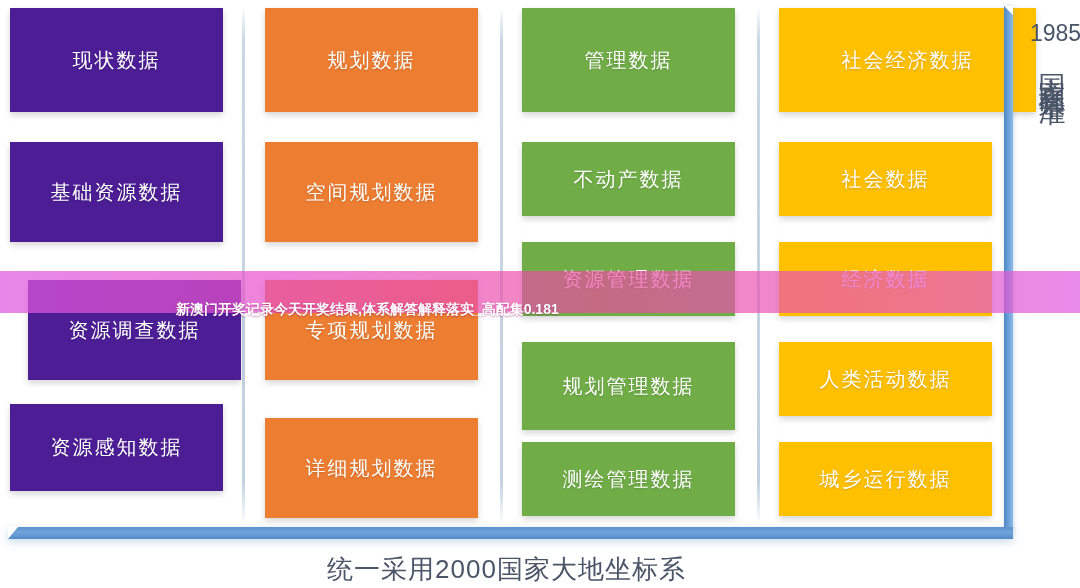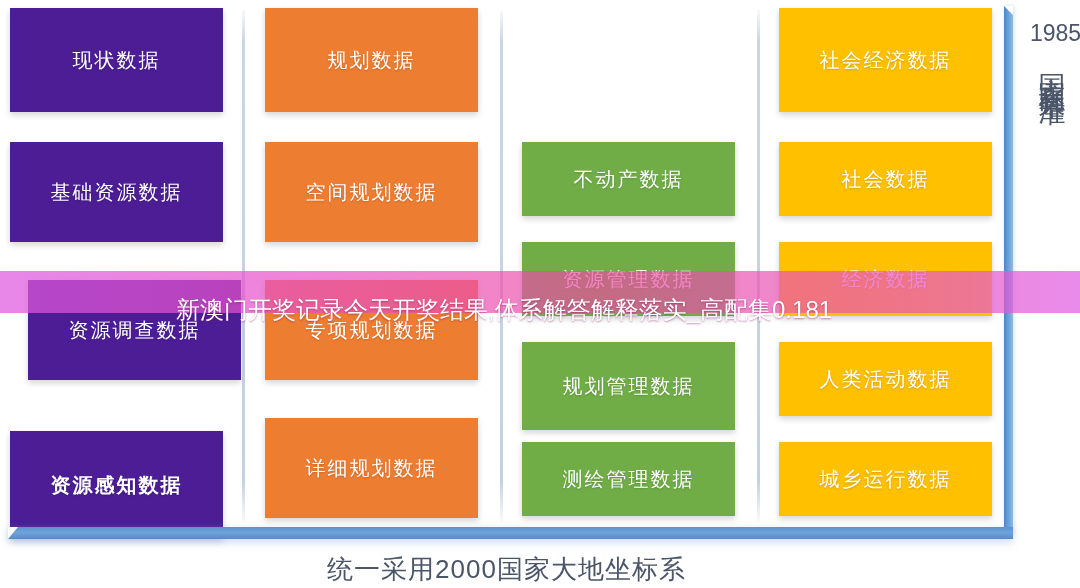--- a/index.html
+++ b/index.html
@@ -108,53 +108,54 @@
       rgba(232,80,200,0.70) 28%,
       rgba(236,76,160,0.68) 55%,
       rgba(232,84,190,0.70) 82%,
       rgba(224,94,226,0.72) 100%);
     display:flex;align-items:center;
     box-sizing:border-box;
     padding-left:176px;
   }
   .overlay-banner .txt{
     color:#ffffff;
-    font-size:24px;
-    font-weight:normal;
+    font-size:14px;
+    font-weight:bold;
     letter-spacing:0px;
     white-space:nowrap;
     text-shadow:0 1px 2px rgba(120,0,90,.45);
     margin-top:36px;
   }
 </style>
 </head>
 <body>
 
 <div id="diagram">
 
   <div class="col-divider d1"></div>
   <div class="col-divider d2"></div>
   <div class="col-divider d3"></div>
 
   <div class="box blue" style="left:10px;top:8px;width:213px;height:104px;">现状数据</div>
   <div class="box blue" style="left:10px;top:142px;width:213px;height:100px;">基础资源数据</div>
   <div class="box blue" style="left:10px;top:280px;width:213px;height:100px;margin-left:18px;">资源调查数据</div>
-  <div class="box blue" style="left:10px;top:431px;width:213px;height:108px;font-weight:bold;">资源感知数据</div>
+  <div class="box blue" style="left:10px;top:404px;width:213px;height:87px;">资源感知数据</div>
 
   <div class="box orange" style="left:265px;top:8px;width:213px;height:104px;">规划数据</div>
   <div class="box orange" style="left:265px;top:142px;width:213px;height:100px;">空间规划数据</div>
   <div class="box orange" style="left:265px;top:280px;width:213px;height:100px;">专项规划数据</div>
   <div class="box orange" style="left:265px;top:418px;width:213px;height:100px;">详细规划数据</div>
 
+  <div class="box green" style="left:522px;top:8px;width:213px;height:104px;">管理数据</div>
   <div class="box green" style="left:522px;top:142px;width:213px;height:74px;">不动产数据</div>
   <div class="box green" style="left:522px;top:242px;width:213px;height:74px;">资源管理数据</div>
   <div class="box green" style="left:522px;top:342px;width:213px;height:88px;">规划管理数据</div>
   <div class="box green" style="left:522px;top:442px;width:213px;height:74px;">测绘管理数据</div>
 
-  <div class="box yellow" style="left:779px;top:8px;width:213px;height:104px;">社会经济数据</div>
+  <div class="box yellow" style="left:779px;top:8px;width:257px;height:104px;">社会经济数据</div>
   <div class="box yellow" style="left:779px;top:142px;width:213px;height:74px;">社会数据</div>
   <div class="box yellow" style="left:779px;top:242px;width:213px;height:74px;">经济数据</div>
   <div class="box yellow" style="left:779px;top:342px;width:213px;height:74px;">人类活动数据</div>
   <div class="box yellow" style="left:779px;top:442px;width:213px;height:74px;">城乡运行数据</div>
 
   <div class="frame-right"></div>
   <div class="frame-bottom"></div>
 
   <div class="side-caption">
     <div class="year">1985</div>

